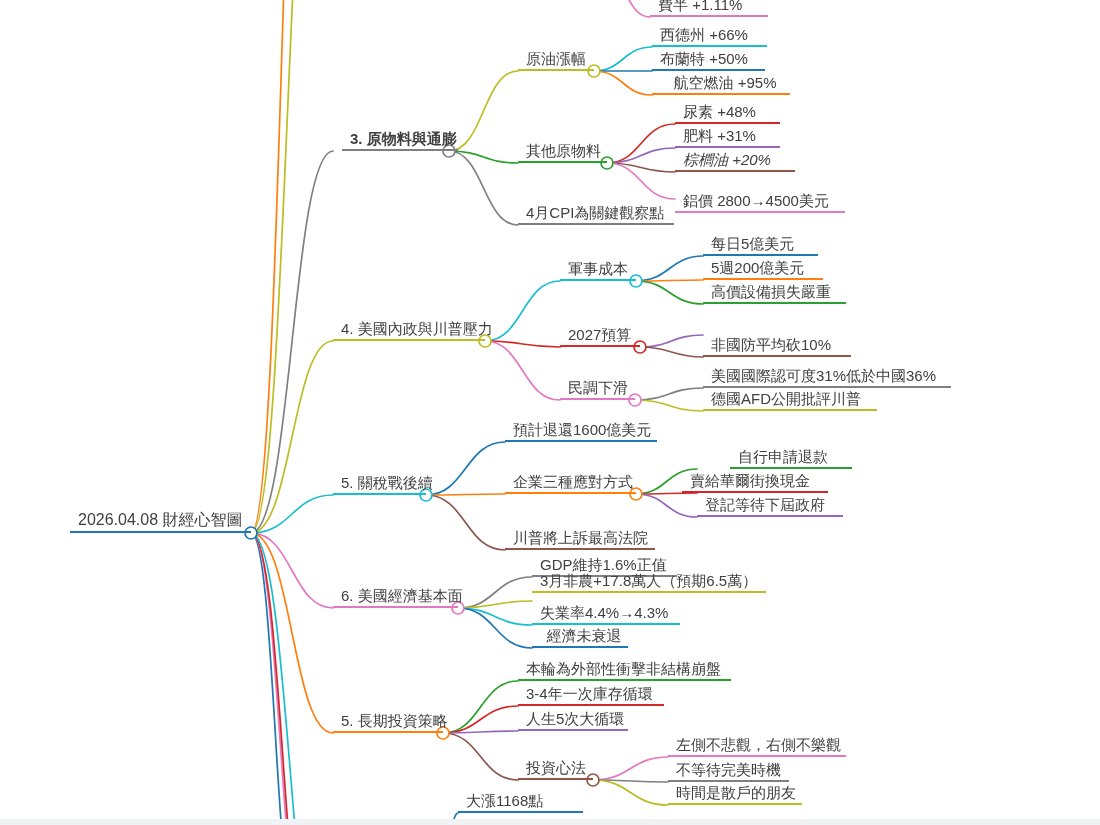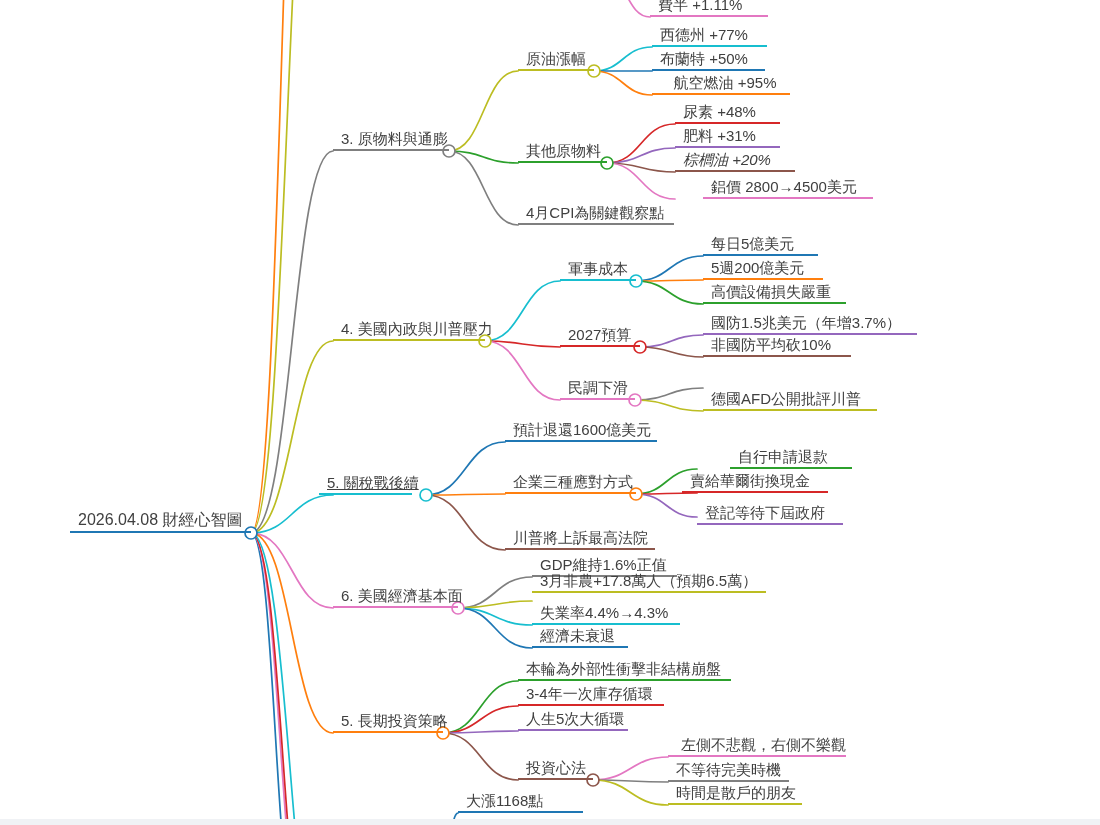--- a/index.html
+++ b/index.html
@@ -77,57 +77,57 @@
       <circle cx="635" cy="400" r="6" fill="#ffffff" stroke="#e377c2" stroke-width="1.7"></circle>
       <circle cx="426" cy="495" r="6" fill="#ffffff" stroke="#17becf" stroke-width="1.7"></circle>
       <circle cx="636" cy="494" r="6" fill="#ffffff" stroke="#ff7f0e" stroke-width="1.7"></circle>
       <circle cx="458" cy="608" r="6" fill="#ffffff" stroke="#e377c2" stroke-width="1.7"></circle>
       <circle cx="443" cy="733" r="6" fill="#ffffff" stroke="#ff7f0e" stroke-width="1.7"></circle>
       <circle cx="593" cy="780" r="6" fill="#ffffff" stroke="#8c564b" stroke-width="1.7"></circle>
     </svg>
   <div id="nodes">
       <div class="node root" style="left: 70px; top: 510px; width: 181px; border-bottom-color: rgb(31, 119, 180);">2026.04.08 財經心智圖</div>
       <div class="node" style="left: 650px; top: -4px; width: 118px; border-bottom-color: rgb(227, 119, 194);">費半 +1.11%</div>
-      <div class="node" style="left: 333px; top: 130px; width: 116px; border-bottom-color: rgb(127, 127, 127);">3. 原物料與通膨</div>
+      <div class="node" style="left: 342px; top: 130px; width: 116px; border-bottom-color: rgb(127, 127, 127); font-weight: bold;">3. 原物料與通膨</div>
       <div class="node" style="left: 518px; top: 50px; width: 76px; border-bottom-color: rgb(188, 189, 34);">原油漲幅</div>
-      <div class="node" style="left: 652px; top: 26px; width: 115px; border-bottom-color: rgb(23, 190, 207);">西德州 +77%</div>
+      <div class="node" style="left: 652px; top: 26px; width: 115px; border-bottom-color: rgb(23, 190, 207);">西德州 +66%</div>
       <div class="node" style="left: 652px; top: 50px; width: 113px; border-bottom-color: rgb(31, 119, 180);">布蘭特 +50%</div>
       <div class="node" style="left: 652px; top: 74px; width: 138px; border-bottom-color: rgb(255, 127, 14); text-align: center;">航空燃油 +95%</div>
       <div class="node" style="left: 518px; top: 142px; width: 89px; border-bottom-color: rgb(44, 160, 44);">其他原物料</div>
       <div class="node" style="left: 675px; top: 103px; width: 105px; border-bottom-color: rgb(214, 39, 40);">尿素 +48%</div>
       <div class="node" style="left: 675px; top: 127px; width: 105px; border-bottom-color: rgb(148, 103, 189);">肥料 +31%</div>
       <div class="node" style="left: 675px; top: 151px; width: 120px; border-bottom-color: rgb(140, 86, 75); font-style: italic;">棕櫚油 +20%</div>
-      <div class="node" style="left: 675px; top: 178px; width: 170px; border-bottom-color: rgb(227, 119, 194); margin-left: 28px;">鋁價 2800→4500美元</div>
+      <div class="node" style="left: 675px; top: 192px; width: 170px; border-bottom-color: rgb(227, 119, 194);">鋁價 2800→4500美元</div>
       <div class="node" style="left: 518px; top: 204px; width: 156px; border-bottom-color: rgb(127, 127, 127);">4月CPI為關鍵觀察點</div>
       <div class="node" style="left: 333px; top: 320px; width: 152px; border-bottom-color: rgb(188, 189, 34);">4. 美國內政與川普壓力</div>
       <div class="node" style="left: 560px; top: 260px; width: 76px; border-bottom-color: rgb(23, 190, 207);">軍事成本</div>
       <div class="node" style="left: 703px; top: 235px; width: 115px; border-bottom-color: rgb(31, 119, 180);">每日5億美元</div>
       <div class="node" style="left: 703px; top: 259px; width: 120px; border-bottom-color: rgb(255, 127, 14);">5週200億美元</div>
       <div class="node" style="left: 703px; top: 283px; width: 143px; border-bottom-color: rgb(44, 160, 44);">高價設備損失嚴重</div>
       <div class="node" style="left: 560px; top: 326px; width: 80px; border-bottom-color: rgb(214, 39, 40);">2027預算</div>
-      <div class="node" style="left: 703px; top: 314px; width: 214px; border-bottom-color: rgb(148, 103, 189);">國防1.5兆美元（年增3.7%）</div>
       <div class="node" style="left: 703px; top: 336px; width: 148px; border-bottom-color: rgb(140, 86, 75);">非國防平均砍10%</div>
       <div class="node" style="left: 560px; top: 379px; width: 75px; border-bottom-color: rgb(227, 119, 194);">民調下滑</div>
+      <div class="node" style="left: 703px; top: 367px; width: 248px; border-bottom-color: rgb(127, 127, 127);">美國國際認可度31%低於中國36%</div>
       <div class="node" style="left: 703px; top: 390px; width: 174px; border-bottom-color: rgb(188, 189, 34);">德國AFD公開批評川普</div>
-      <div class="node" style="left: 319px; top: 474px; width: 93px; border-bottom-color: rgb(23, 190, 207); text-decoration: underline;">5. 關稅戰後續</div>
+      <div class="node" style="left: 333px; top: 474px; width: 93px; border-bottom-color: rgb(23, 190, 207);">5. 關稅戰後續</div>
       <div class="node" style="left: 505px; top: 421px; width: 152px; border-bottom-color: rgb(31, 119, 180);">預計退還1600億美元</div>
       <div class="node" style="left: 505px; top: 473px; width: 131px; border-bottom-color: rgb(255, 127, 14);">企業三種應對方式</div>
       <div class="node" style="left: 697px; top: 448px; width: 122px; border-bottom-color: rgb(44, 160, 44); margin-left: 33px;">自行申請退款</div>
       <div class="node" style="left: 682px; top: 472px; width: 146px; border-bottom-color: rgb(214, 39, 40);">賣給華爾街換現金</div>
-      <div class="node" style="left: 697px; top: 496px; width: 146px; border-bottom-color: rgb(148, 103, 189); margin-top: 8px;">登記等待下屆政府</div>
+      <div class="node" style="left: 697px; top: 496px; width: 146px; border-bottom-color: rgb(148, 103, 189);">登記等待下屆政府</div>
       <div class="node" style="left: 505px; top: 529px; width: 150px; border-bottom-color: rgb(140, 86, 75);">川普將上訴最高法院</div>
       <div class="node" style="left: 333px; top: 587px; width: 125px; border-bottom-color: rgb(227, 119, 194);">6. 美國經濟基本面</div>
       <div class="node" style="left: 532px; top: 556px; width: 145px; border-bottom-color: rgb(127, 127, 127);">GDP維持1.6%正值</div>
       <div class="node" style="left: 532px; top: 572px; width: 234px; border-bottom-color: rgb(188, 189, 34);">3月非農+17.8萬人（預期6.5萬）</div>
       <div class="node" style="left: 532px; top: 604px; width: 148px; border-bottom-color: rgb(23, 190, 207);">失業率4.4%→4.3%</div>
-      <div class="node" style="left: 532px; top: 627px; width: 96px; border-bottom-color: rgb(31, 119, 180);">經濟未衰退</div>
+      <div class="node" style="left: 532px; top: 627px; width: 96px; border-bottom-color: rgb(31, 119, 180); text-align: center;">經濟未衰退</div>
       <div class="node" style="left: 333px; top: 712px; width: 110px; border-bottom-color: rgb(255, 127, 14);">5. 長期投資策略</div>
       <div class="node" style="left: 518px; top: 660px; width: 213px; border-bottom-color: rgb(44, 160, 44);">本輪為外部性衝擊非結構崩盤</div>
       <div class="node" style="left: 518px; top: 685px; width: 146px; border-bottom-color: rgb(214, 39, 40);">3-4年一次庫存循環</div>
       <div class="node" style="left: 518px; top: 710px; width: 110px; border-bottom-color: rgb(148, 103, 189);">人生5次大循環</div>
       <div class="node" style="left: 518px; top: 759px; width: 75px; border-bottom-color: rgb(140, 86, 75);">投資心法</div>
-      <div class="node" style="left: 668px; top: 736px; width: 178px; border-bottom-color: rgb(227, 119, 194); text-align: right;">左側不悲觀，右側不樂觀</div>
+      <div class="node" style="left: 668px; top: 736px; width: 178px; border-bottom-color: rgb(227, 119, 194);">左側不悲觀，右側不樂觀</div>
       <div class="node" style="left: 668px; top: 761px; width: 121px; border-bottom-color: rgb(127, 127, 127);">不等待完美時機</div>
       <div class="node" style="left: 668px; top: 784px; width: 134px; border-bottom-color: rgb(188, 189, 34);">時間是散戶的朋友</div>
       <div class="node" style="left: 458px; top: 792px; width: 125px; border-bottom-color: rgb(31, 119, 180);">大漲1168點</div>
     </div>
   <div id="hscroll" style="background: rgb(240, 242, 245);"></div>
 </div>
 
 </body></html>

